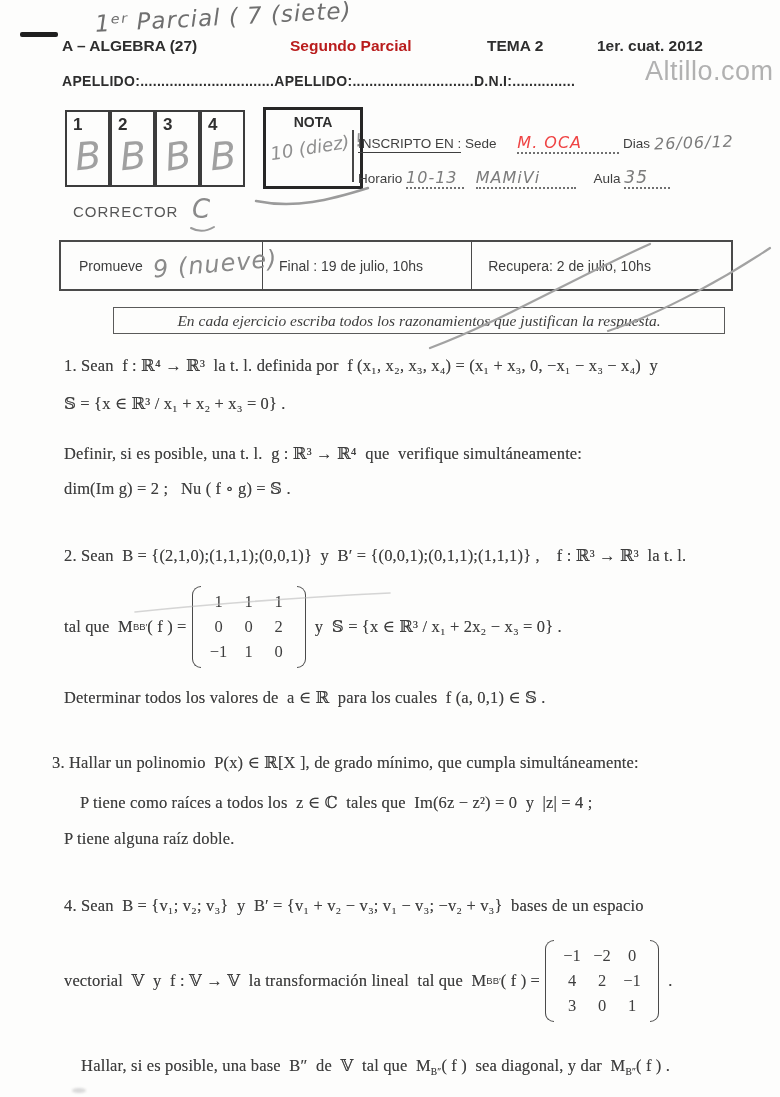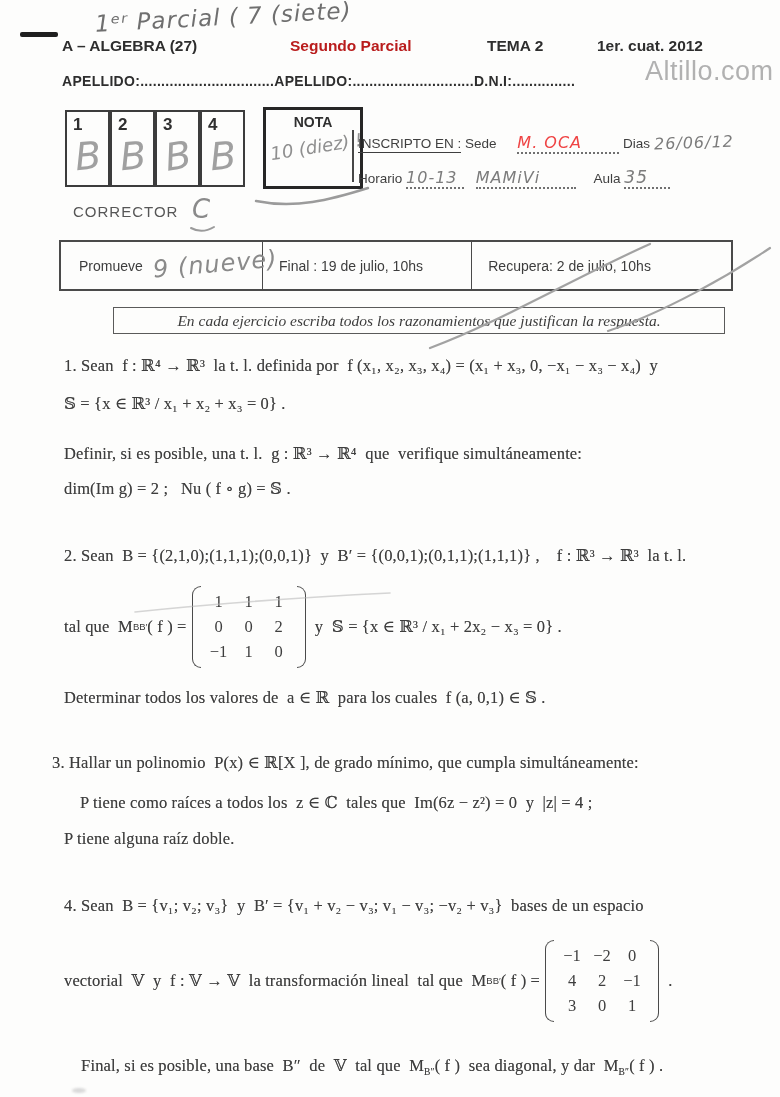--- a/index.html
+++ b/index.html
@@ -182,21 +182,21 @@
           <span>−1</span>
         <span>3</span>
           <span>0</span>
           <span>1</span>
       </span>
       <span class="paren r"></span>
     </span>
     <span class="pline"> .</span>
   </div>
   <div class="abs pline" style="left:64px; top:1036px; width:700px;">
-    <span>Final, si es posible, una base  B″  de  𝕍  tal que  M</span><sub>B″</sub><span>( f )  sea diagonal, y dar  M</span><sub>B″</sub><span>( f ) .</span>
+    <span>Hallar, si es posible, una base  B″  de  𝕍  tal que  M</span><sub>B″</sub><span>( f )  sea diagonal, y dar  M</span><sub>B″</sub><span>( f ) .</span>
   </div>
 
   <svg class="marks" width="780" height="1097" viewBox="0 0 780 1097">
     <path d="M 256 201 C 295 209 330 200 368 188" stroke="#9b9b9b" stroke-width="2.4" fill="none" stroke-linecap="round"></path>
     <path d="M 430 348 C 500 322 580 275 650 244" stroke="#a2a2a2" stroke-width="2.2" fill="none" stroke-linecap="round"></path>
     <path d="M 608 331 C 665 312 728 276 770 248" stroke="#a2a2a2" stroke-width="2.2" fill="none" stroke-linecap="round"></path>
     <path d="M 191 228 Q 202 234 214 227" stroke="#9b9b9b" stroke-width="2" fill="none" stroke-linecap="round"></path>
     <path d="M 135 612 C 220 603 310 597 390 593" stroke="#b5b5b5" stroke-width="1.6" fill="none" stroke-linecap="round" opacity="0.55"></path>
   </svg>
 

